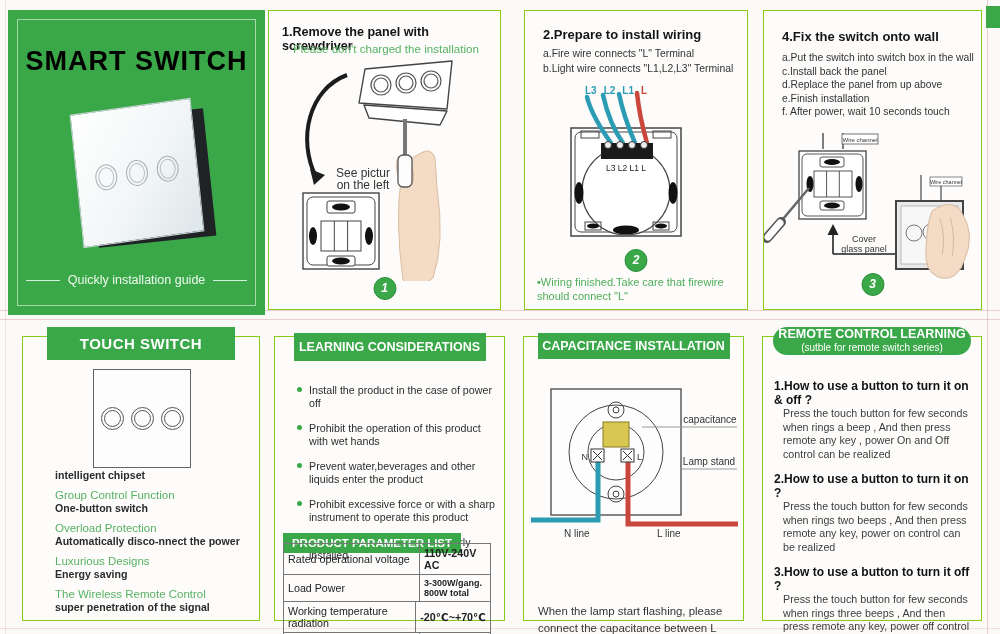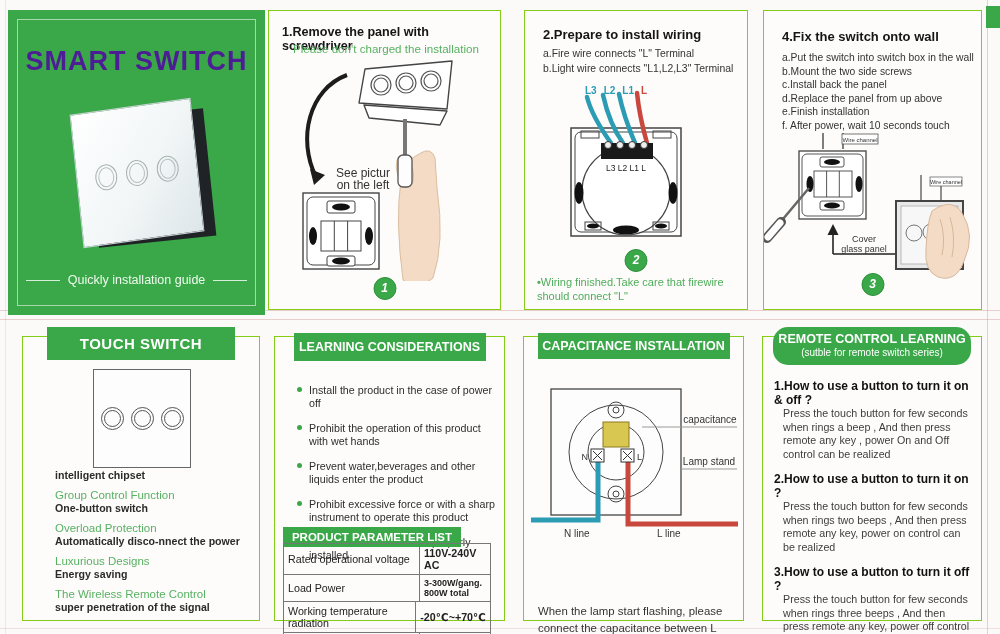--- a/index.html
+++ b/index.html
@@ -11,21 +11,21 @@
   
   .hline{position:absolute;left:0;right:0;height:1px;background:rgba(205,140,140,.4);z-index:0;}
   .vline{position:absolute;top:0;bottom:0;width:1px;background:rgba(205,140,140,.4);z-index:0;}
   .corner-green{position:absolute;right:0;top:6px;width:14px;height:22px;background:#3aa848;z-index:2;}
 
   .panel{position:absolute;background:#fdfcfb;border:1px solid #84cc16;z-index:1;}
 
   
   .brand{position:absolute;left:8px;top:10px;width:257px;height:305px;background:#3aa848;z-index:1;}
   .brand::after{content:"";position:absolute;inset:9px;border:1px solid rgba(255,255,255,.55);pointer-events:none;}
-  .brand-title{margin-top:36px;text-align:center;color:#4c1d95;font-size:27px;font-weight:bold;letter-spacing:1px;}
+  .brand-title{margin-top:36px;text-align:center;color:#000000;font-size:27px;font-weight:bold;letter-spacing:1px;}
   .switch3d{position:absolute;left:58px;top:90px;width:160px;height:152px;}
   .sw-side{position:absolute;left:26px;top:14px;width:118px;height:128px;background:#1f2326;transform:rotate(-6deg);}
   .sw-face{position:absolute;left:10px;top:6px;width:120px;height:132px;background:linear-gradient(125deg,#ffffff 0%,#f2f6f7 55%,#dde6e9 100%);border:1px solid #c8d2d5;transform:rotate(-6deg) skewY(-2deg);display:flex;align-items:center;justify-content:center;gap:9px;}
   .oval{width:20px;height:24px;border:1px solid #a8b2b4;border-radius:50%;position:relative;}
   .oval::after{content:"";position:absolute;inset:2px;border:1px solid #b6bec0;border-radius:50%;}
   .brand-caption{position:absolute;left:18px;right:18px;bottom:28px;display:flex;align-items:center;gap:8px;color:#effaef;font-size:12.5px;}
   .rule{flex:1;height:1px;background:rgba(255,255,255,.8);}
 
   
   .p-title{position:absolute;left:13px;top:14px;font-size:12.6px;font-weight:bold;color:#151515;}
@@ -43,21 +43,21 @@
   .features{position:absolute;left:32px;top:132px;}
   .ft{margin-bottom:6px;}
   .ft-t{font-size:11.5px;line-height:14px;color:#58b163;}
   .ft-d{font-size:10.6px;line-height:13px;color:#2b2b2b;font-weight:bold;}
   .sq-switch{position:absolute;left:70px;top:32px;width:96px;height:97px;border:1.5px solid #666;background:#fdfdfd;display:flex;align-items:center;justify-content:center;gap:7px;}
   .ring{width:21px;height:21px;border:1px solid #555;border-radius:50%;position:relative;}
   .ring::after{content:"";position:absolute;inset:2px;border:1px solid #555;border-radius:50%;}
   .bullets{position:absolute;left:14px;top:39px;width:202px;}
   .bullets li{list-style:none;display:flex;margin-bottom:12px;font-size:10.7px;line-height:13px;color:#2e2e2e;}
   .bullets li::before{content:"";flex:0 0 5px;height:5px;border-radius:50%;background:#3aa848;margin:3px 7px 0 0;}
-  .param-bar{position:absolute;left:8px;top:190px;width:178px;height:20px;background:#3aa848;color:#fff;font-size:11.5px;font-weight:bold;display:flex;align-items:center;justify-content:center;}
+  .param-bar{position:absolute;left:8px;top:196px;width:178px;height:20px;background:#3aa848;color:#fff;font-size:11.5px;font-weight:bold;display:flex;align-items:center;justify-content:center;}
   .param-table{position:absolute;left:8px;top:206px;width:206px;border:1px solid #777;}
   .prow{display:flex;border-top:1px solid #777;}
   .prow:first-child{border-top:none;}
   .pcell-l{flex:1;padding:3px 4px;font-size:10.7px;color:#222;border-right:1px solid #777;display:flex;align-items:center;}
   .pcell-v{flex:0 0 62px;padding:3px 4px;font-size:10.7px;font-weight:bold;color:#222;display:flex;flex-direction:column;justify-content:center;}
   .pcell-v .v2{font-size:9px;}
   .cap-note{position:absolute;left:14px;top:224px;width:196px;font-size:11.4px;line-height:16.5px;color:#333;margin-top:42px;}
   .qa{position:absolute;left:11px;top:42px;width:198px;}
   .qa-q{font-size:12px;font-weight:bold;color:#111;line-height:14px;}
   .qa-a{font-size:10.7px;color:#3d3d3d;line-height:13.5px;padding-left:9px;margin-bottom:11px;}
@@ -194,21 +194,20 @@
       <text x="101" y="100" text-anchor="middle" font-size="8.5" fill="#222">L3 L2 L1  L</text>
     </svg>
     <div class="badge" style="top:238px;">2</div>
     <div class="footnote" style="top:264px;">Wiring finished.Take care that firewire should connect "L"</div>
   </div>
 
   <div class="panel" style="left:763px;top:10px;width:217px;height:298px;">
     <div class="p-title" style="left:18px;top:18px;font-size:13px">4.Fix the switch onto wall</div>
     <div class="small-lines" style="left:18px;top:40px;line-height:13.5px;font-size:10.3px">
       <div>a.Put the switch into switch box in the wall</div>
-      <div>b.Mount the two side screws</div>
       <div>c.Install back the panel</div>
       <div>d.Replace the panel from up above</div>
       <div>e.Finish installation</div>
       <div>f. After power, wait 10 seconds touch</div>
     </div>
     <svg style="position:absolute;left:0;top:122px" width="217" height="158" viewBox="0 0 217 158">
 
       <g stroke="#555" stroke-width="1.5">
         <line x1="59" y1="0" x2="59" y2="16"></line>
           <line x1="79" y1="0" x2="79" y2="16"></line>
@@ -375,21 +374,21 @@
       <text x="186" y="46" text-anchor="middle" font-size="10" fill="#333">capacitance</text>
       <line x1="157" y1="92" x2="213" y2="92" stroke="#999" stroke-width="1"></line>
       <text x="185" y="88" text-anchor="middle" font-size="10" fill="#333">Lamp stand</text>
       <text x="40" y="160" font-size="10" fill="#333">N line</text>
       <text x="133" y="160" font-size="10" fill="#333">L line</text>
     </svg>
     <div class="cap-note">When the lamp start flashing, please connect the capacitance between L and N line. Same like above picture.</div>
   </div>
 
   <div class="panel" style="left:762px;top:336px;width:218px;height:283px;">
-    <div class="hdr" style="top:-10px;width:198px;height:38px;font-size:12.5px;line-height:14px;border-radius:15px;">
+    <div class="hdr" style="top:-10px;width:198px;height:28px;font-size:12.5px;line-height:14px;border-radius:15px;">
       <span>REMOTE CONTROL LEARNING</span>
       <span style="font-size:10px;font-weight:normal">(sutble for remote switch series)</span>
     </div>
     <div class="qa">
       <div>
         <div class="qa-q">1.How to use a button to turn it on &amp; off ?</div>
         <div class="qa-a">Press the touch button for few seconds when rings a beep , And then press remote any key , power On and Off control can be realized</div>
       </div>
       <div>
         <div class="qa-q">2.How to use a button to turn it on ?</div>

